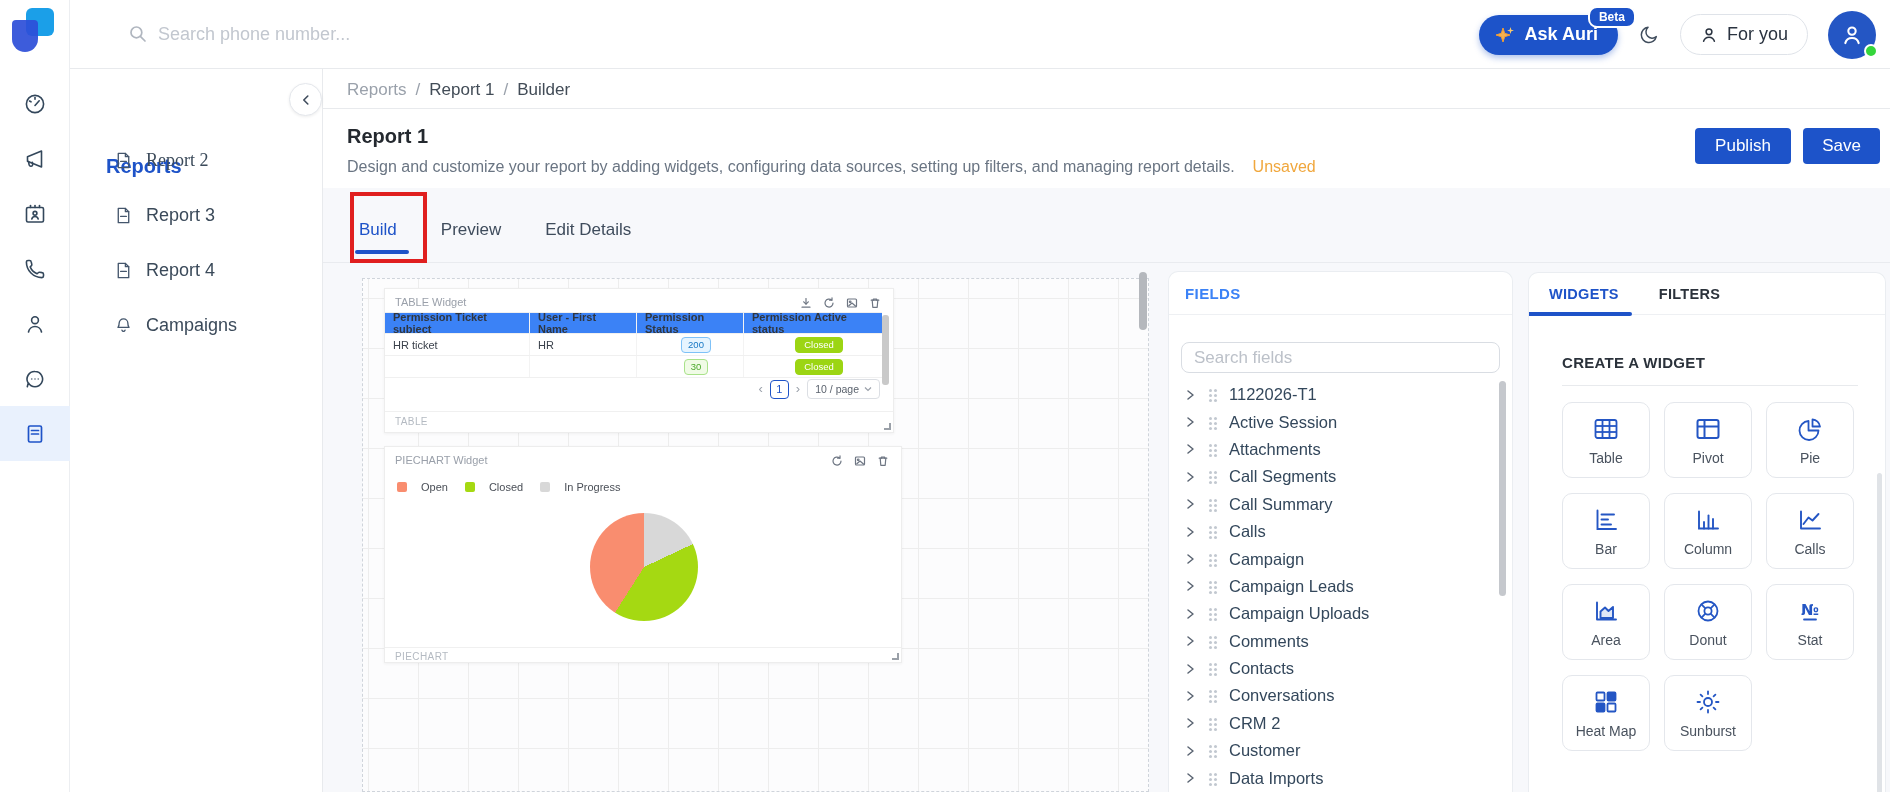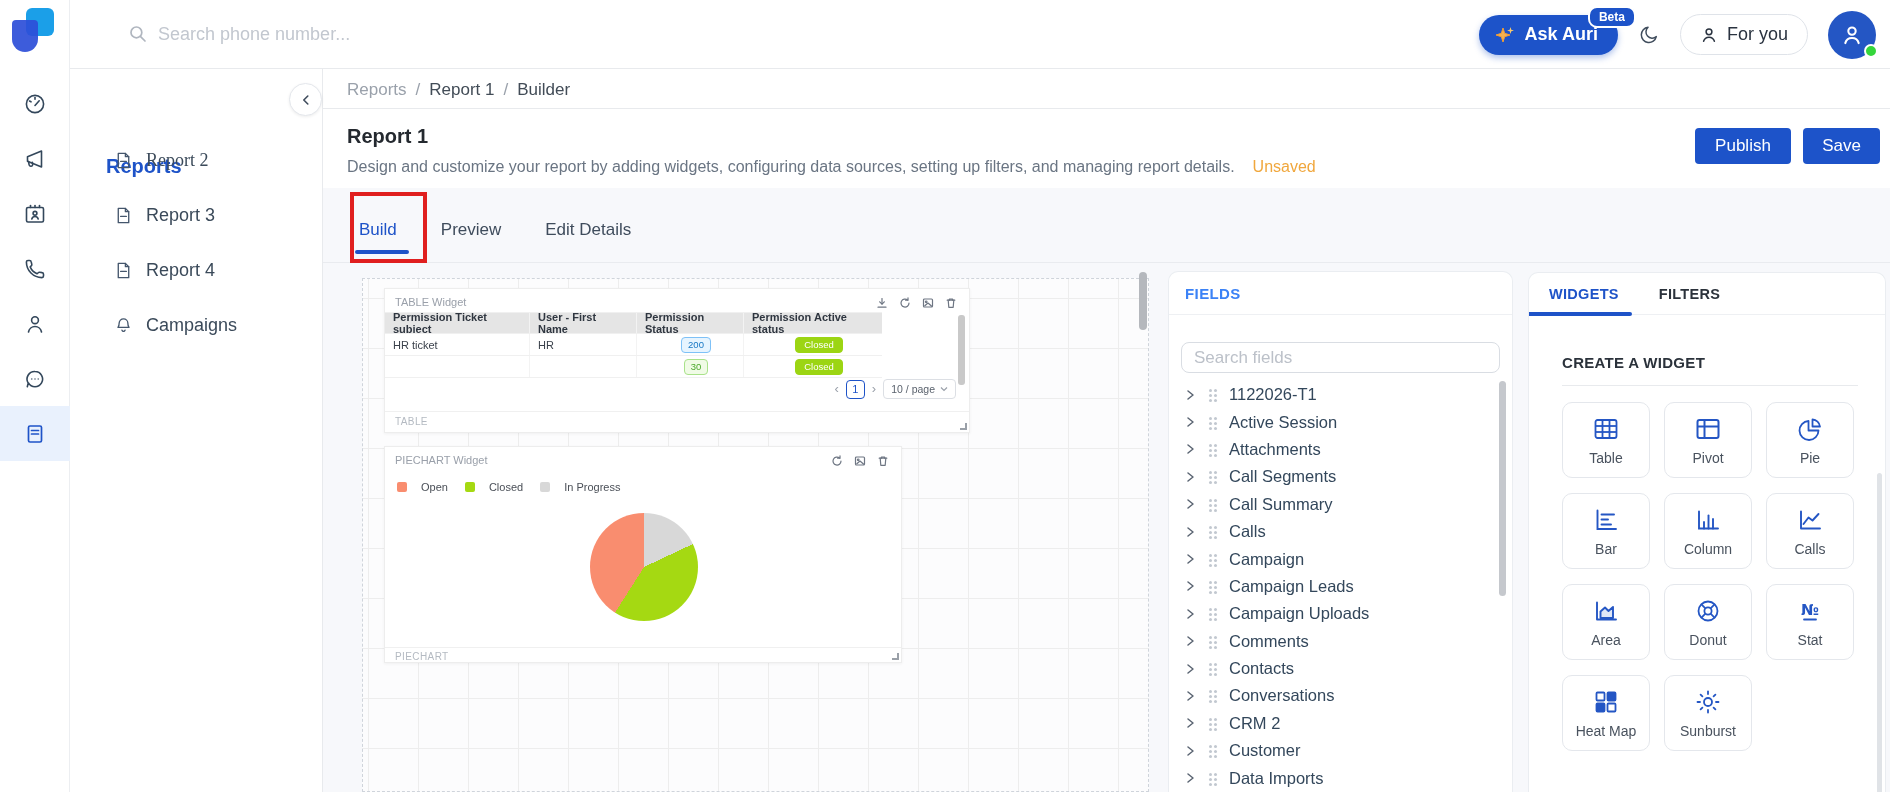--- a/index.html
+++ b/index.html
@@ -69,24 +69,24 @@
   .canvas-scroll{position:absolute;left:816px;top:203px;width:8px;height:58px;border-radius:4px;background:#b5b8bd;cursor:pointer;}
   .widget{position:absolute;background:#fff;border:1px solid #ededed;box-shadow:0 1px 3px rgba(0,0,0,.05);}
   .w-title{position:absolute;left:10px;top:7px;font-size:11px;color:#9aa0aa;}
   .w-tools{position:absolute;right:12px;top:8px;display:flex;gap:11px;}
   .w-tools > span{cursor:pointer;}
   .w-footer-line{position:absolute;left:0;right:0;border-top:1px solid #f0f0f0;}
   .w-footer{position:absolute;left:10px;font-size:10px;color:#b4bac2;letter-spacing:.4px;}
   .resize-handle{position:absolute;right:2px;bottom:2px;width:7px;height:7px;border-right:2px solid #9aa0a8;border-bottom:2px solid #9aa0a8;cursor:nwse-resize;}
 
   
-  .tw{left:21px;top:9px;width:586px;height:145px;}
+  .tw{left:21px;top:9px;width:510px;height:145px;}
   .t-grid{position:absolute;left:0;top:23px;width:497px;}
   .t-row{display:grid;grid-template-columns:145px 107px 107px 138px;border-bottom:1px solid #f0f0f0;}
-  .t-row.head{border-top:1px solid #f0f0f0;background:#e5e5e5;}
+  .t-row.head{border-top:1px solid #f0f0f0;background:#3b82f6;}
   .t-cell{padding:0 8px;font-size:11px;color:#3a414b;display:flex;align-items:center;height:21px;border-right:1px solid #f3f3f3;overflow:hidden;}
   .t-row.head .t-cell{font-weight:bold;color:#2f3640;height:20px;}
   .t-cell.center{justify-content:center;}
   .t-cell:last-child{border-right:none;}
   .badge{font-size:9.5px;border-radius:4px;padding:1px 6px;line-height:12px;margin-left:12px;}
   .badge-blue{background:#e6f4ff;border:1px solid #7ec1f7;color:#1677c4;}
   .badge-green-o{background:#f0fbe6;border:1px solid #a9e28a;color:#4aa82a;}
   .badge-solid{background:#9cd513;color:#fff;border:1px solid #9cd513;padding:1px 8px;}
   .t-pagination{position:absolute;right:13px;top:90px;display:flex;align-items:center;gap:7px;}
   .pg-arrow{color:#9aa0aa;font-size:13px;cursor:pointer;line-height:18px;}

